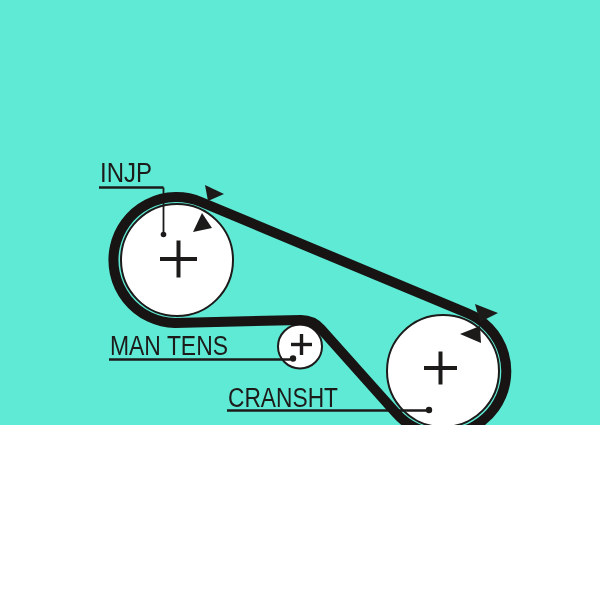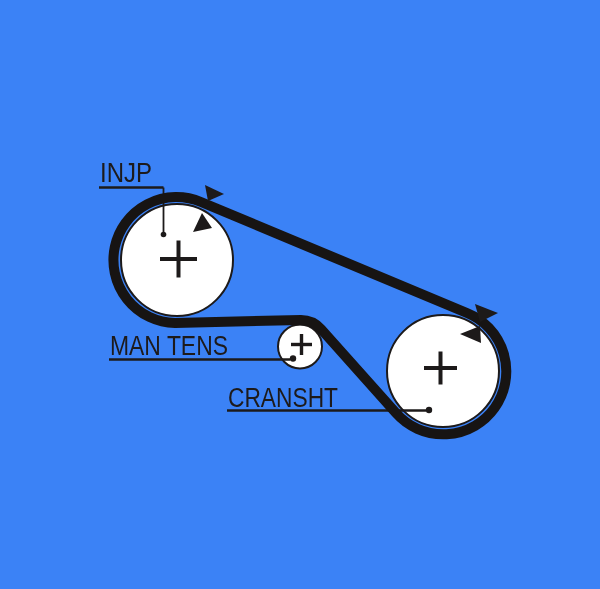--- a/index.html
+++ b/index.html
@@ -3,22 +3,22 @@
 <meta charset="utf-8">
 <style>
   html, body {
     margin: 0;
     padding: 0;
     background: #ffffff;
   }
   .stage {
     position: relative;
     width: 600px;
-    height: 589px;
-    background: #3b82f6;
+    height: 425px;
+    background: #5eead4;
     overflow: hidden;
   }
   svg { display: block; }
   .pulley-outline {
     fill: #ffffff;
     stroke: #1d1a1a;
     stroke-width: 2;
   }
   .belt {
     fill: none;

